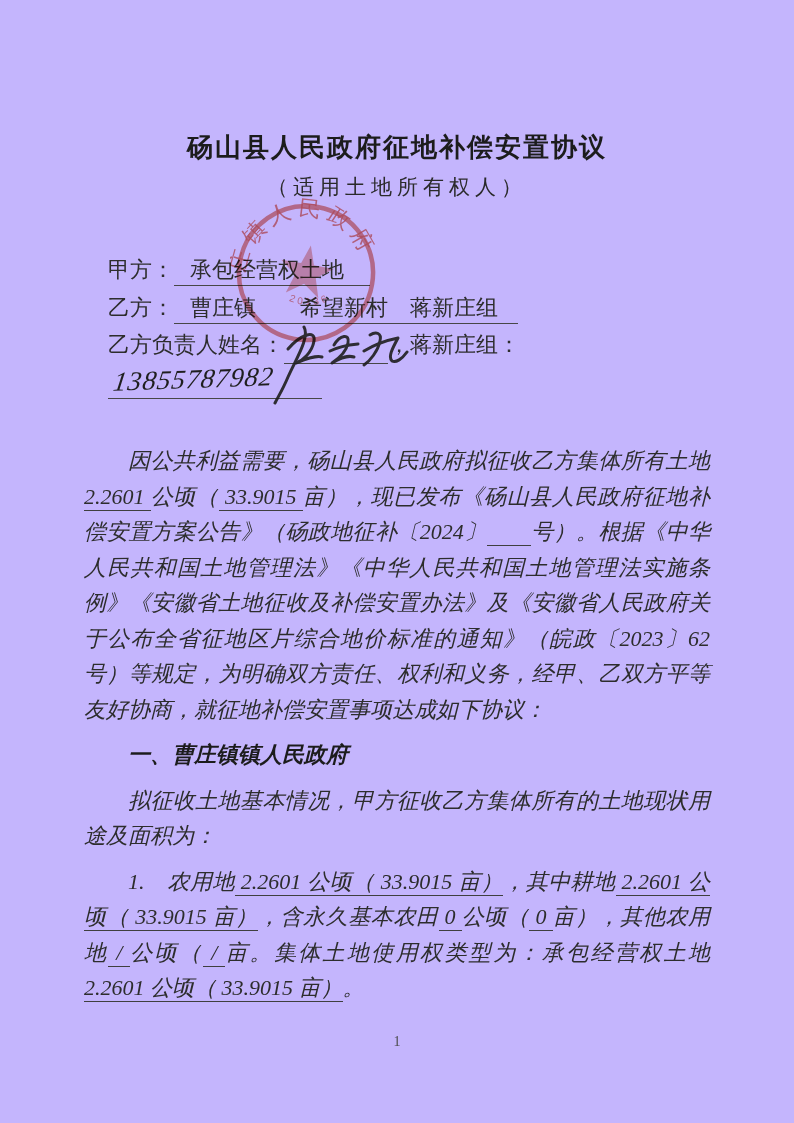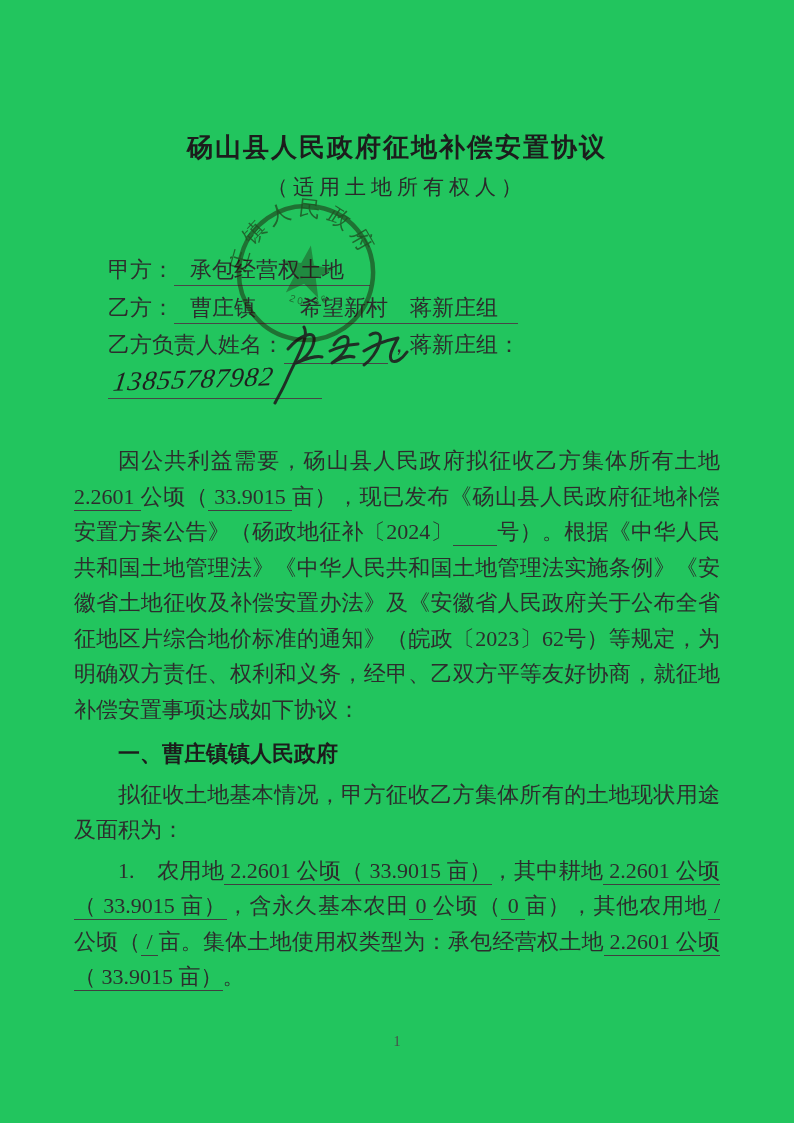--- a/index.html
+++ b/index.html
@@ -1,20 +1,20 @@
 <!DOCTYPE html>
 <html><head>
 <meta charset="utf-8">
 <style>
   html,body{margin:0;padding:0;background:#e8e8e8;}
   .page{
     position:relative;
     width:794px;height:1123px;
     margin:0 auto;
-    background:#22c55e;
+    background:#c4b5fd;
     overflow:hidden;
     font-family:"Liberation Serif","DejaVu Serif",serif;
     color:#2d2d2d;
   }
   .content{padding:0 74px;}
   .title{
     margin:0;padding-top:130px;
     text-align:center;
     font-family:"Liberation Sans","DejaVu Sans",sans-serif;
     font-weight:700;
@@ -70,21 +70,21 @@
     color:#1f1f1f;
     transform:skewX(-10deg) rotate(-2deg);
     position:relative;top:-2px;
   }
   .docbody{
     margin-top:42px;
     font-size:22px;
     line-height:35.5px;
     text-align:justify;
   }
-  .docbody p{margin:0;text-indent:2em;}
+  .docbody p{margin:10px;text-indent:2em;font-style:italic;}
   .docbody p + p{margin-top:5px;}
   .heading{
     font-family:"Liberation Sans","DejaVu Sans",sans-serif;
     font-weight:700;
     color:#1c1c1c;
     margin-top:9px !important;
   }
   .fill{
     border-bottom:1.5px solid #3f3f3f;
     padding-bottom:1px;

